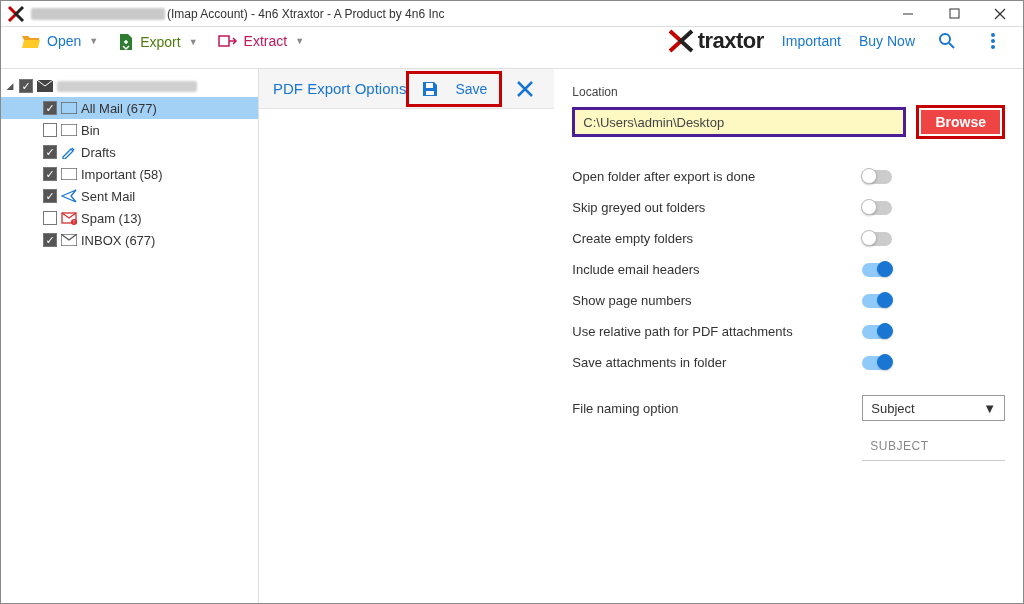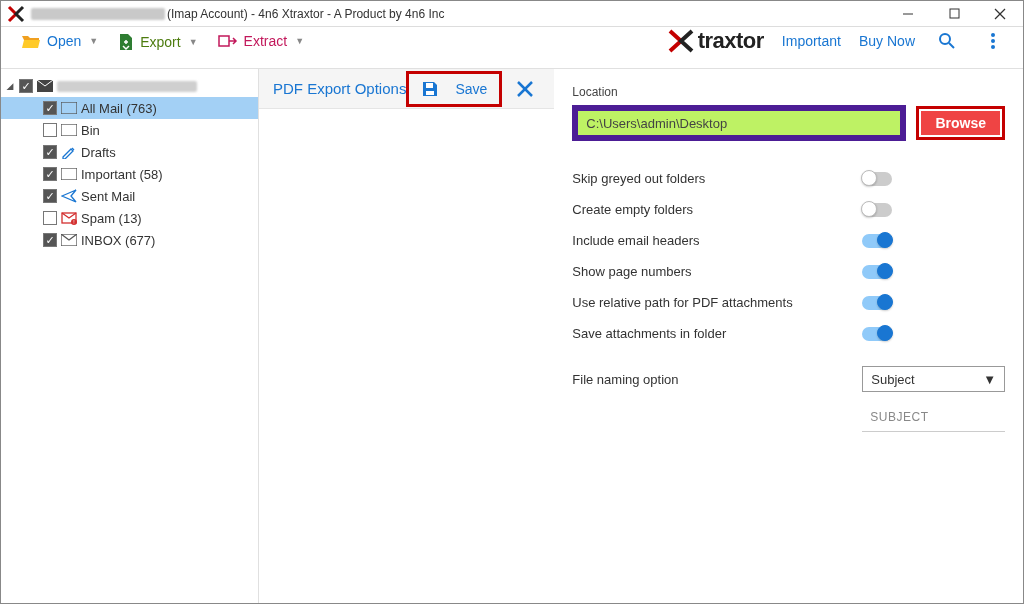--- a/index.html
+++ b/index.html
@@ -44,21 +44,21 @@
   .panel-head { height: 40px; background: #f5f5f5; border-bottom: 1px solid #e5e5e5; display: flex; align-items: center; padding: 0 14px; }
   .panel-title { color: #1976d2; font-size: 15px; font-weight: 500; }
   .head-actions { margin-left: auto; display:flex; align-items:center; gap: 8px; }
   .save-wrap { border: 3px solid #c40000; padding: 2px; display:flex; align-items:center; }
   .save-btn { display:flex; align-items:center; gap:16px; padding: 4px 10px; color:#1976d2; font-size:14px; font-weight:500; cursor:pointer; }
   .close-x { width: 30px; height: 30px; display:flex; align-items:center; justify-content:center; color:#1976d2; cursor:pointer; }
 
   .panel-body { padding: 16px 18px; flex:1; overflow:auto; }
   .field-label { font-size: 12px; color: #444; margin-bottom: 6px; }
   .loc-row { display:flex; gap: 10px; align-items:center; margin-bottom: 22px; }
-  .loc-input { flex:1; height: 26px; border: 6px solid #4c1d95; background: #bef264; padding: 12px 8px; font-size: 13px; color:#444; }
+  .loc-input { flex:1; height: 26px; border: 3px solid #4c1d95; background: #fef9c3; padding: 12px 8px; font-size: 13px; color:#444; }
   .browse-wrap { border: 3px solid #c40000; padding: 2px; }
   .browse-btn { background:#ef4444; color:#fff; font-size:14px; font-weight:600; padding: 4px 14px; border:none; cursor:pointer; }
 
   .opt-row { display:flex; align-items:center; height: 31px; }
   .opt-label { width: 290px; font-size: 13px; color:#333; }
   .toggle { width: 30px; height: 14px; border-radius: 8px; background:#ccc; position:relative; cursor:pointer; }
   .toggle .knob { width: 16px; height: 16px; border-radius:50%; background:#fff; border:1px solid #bbb; position:absolute; top:-2px; left:-1px; box-shadow: 0 1px 2px rgba(0,0,0,0.2); }
   .toggle.on { background:#90caf9; }
   .toggle.on .knob { left: 15px; background:#1976d2; border-color:#1976d2; }
 
@@ -176,21 +176,21 @@
         <span class="root-blur"></span>
       </div>
       <div id="tree-children">
           <div class="tree-row child selected">
             <span class="chk checked">✓</span>
             <span class="fld-icon">
               <svg width="16" height="12" viewBox="0 0 16 12">
                 <rect x="0" y="0" width="16" height="12" stroke="#555" stroke-width="1.3" fill="none"></rect>
               </svg>
             </span>
-            <span>All Mail  (763)</span>
+            <span>All Mail  (677)</span>
           </div>
           <div class="tree-row child">
             <span class="chk "></span>
             <span class="fld-icon">
               <svg width="16" height="12" viewBox="0 0 16 12">
                 <rect x="0" y="0" width="16" height="12" stroke="#555" stroke-width="1.3" fill="none"></rect>
               </svg>
             </span>
             <span>Bin  </span>
           </div>
@@ -276,20 +276,26 @@
         <div class="field-label">Location</div>
         <div class="loc-row">
           <input class="loc-input" readonly="" value="C:\Users\admin\Desktop" style="">
           <div class="browse-wrap">
             <button class="browse-btn">Browse</button>
           </div>
         </div>
 
         <div id="opts">
             <div class="opt-row">
+              <div class="opt-label">Open folder after export is done</div>
+              <div class="toggle ">
+                <div class="knob"></div>
+              </div>
+            </div>
+            <div class="opt-row">
               <div class="opt-label">Skip greyed out folders</div>
               <div class="toggle ">
                 <div class="knob"></div>
               </div>
             </div>
             <div class="opt-row">
               <div class="opt-label">Create empty folders</div>
               <div class="toggle ">
                 <div class="knob"></div>
               </div>

